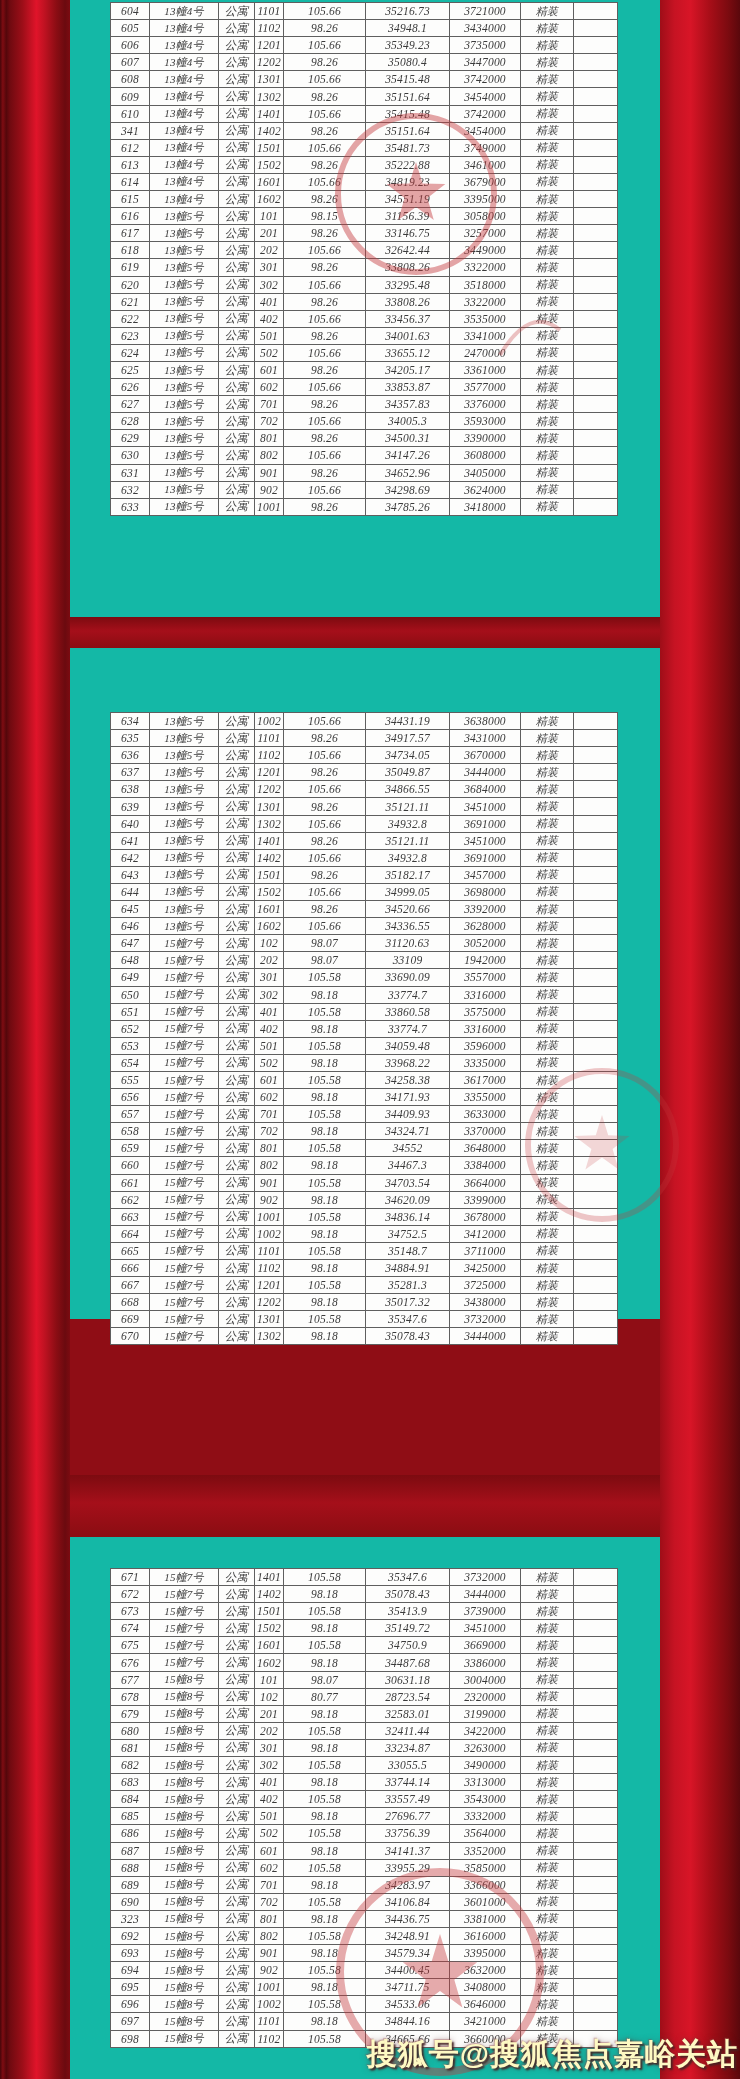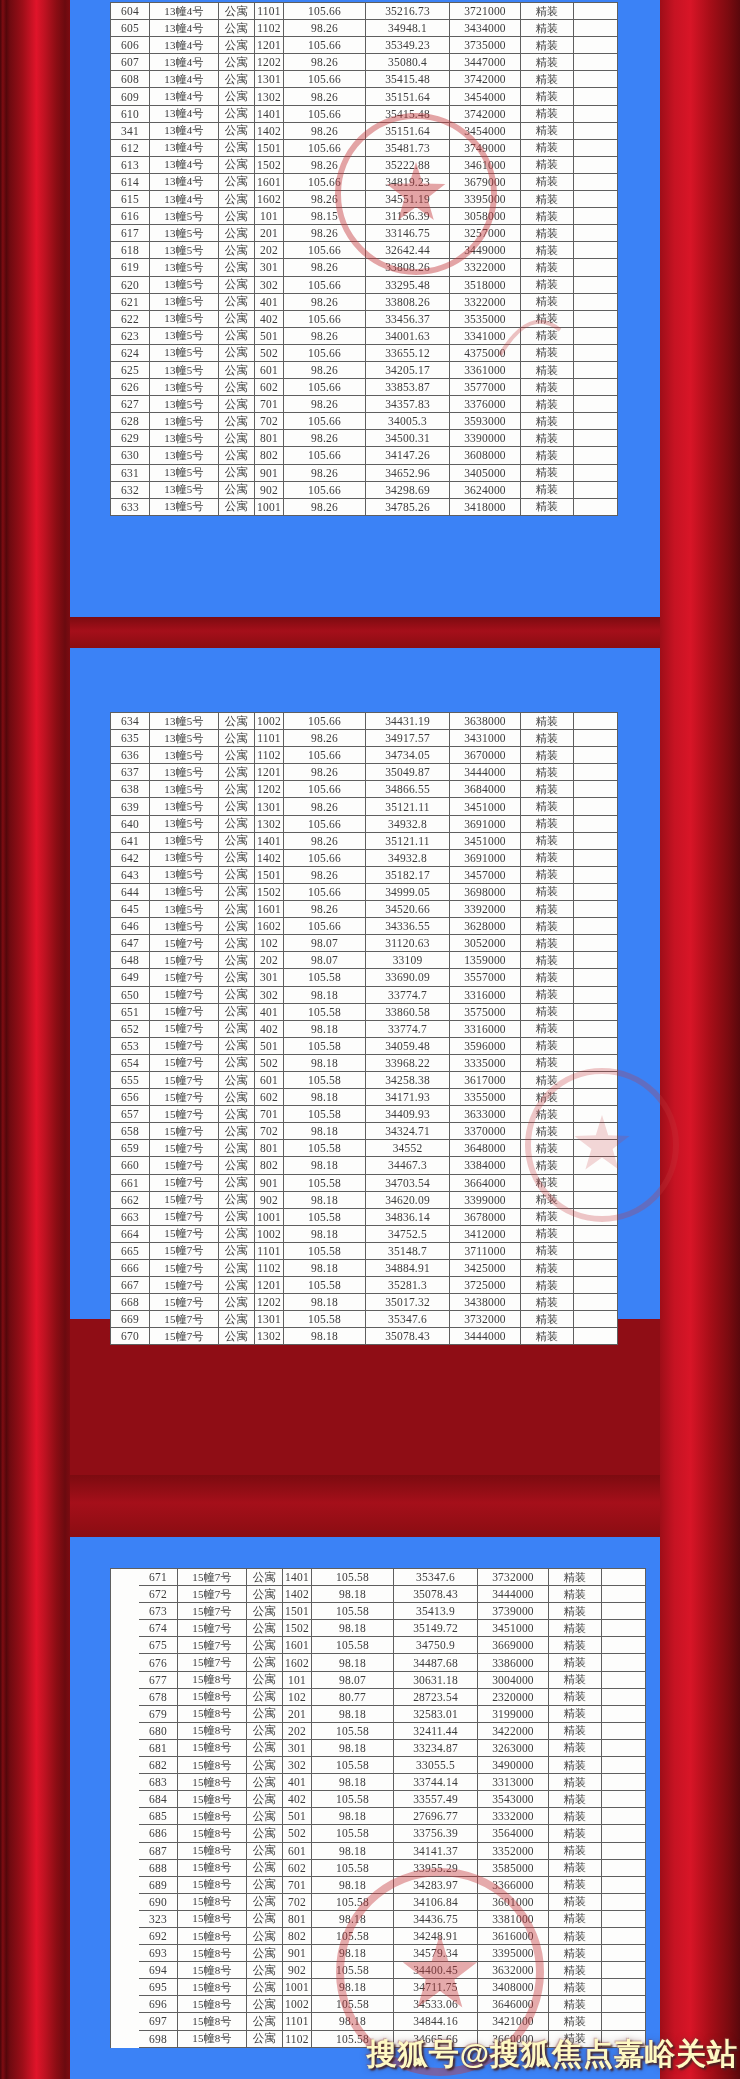--- a/index.html
+++ b/index.html
@@ -18,34 +18,34 @@
     background:linear-gradient(90deg,#9e0e18 0%,#c61323 18%,#d81527 38%,#a80e18 62%,#7c0b10 85%,#5a080c 100%);
   }
   .divider{
     position:absolute;left:70px;width:590px;
     background:linear-gradient(180deg,#7c0b10 0%,#a50f1a 45%,#8a0d12 100%);
   }
   .divider1{top:617px;height:31px;}
   .divider2{top:1475px;height:62px;}
   
   .panel{
-    position:absolute;left:70px;width:590px;background:#3b82f6;
+    position:absolute;left:70px;width:590px;background:#14b8a6;font-style:italic;
   }
   .panel1{top:0;height:617px;}
   .panel2{top:648px;height:671px;}
   .panel3{top:1537px;height:542px;}
   
   .ptable{
     position:absolute;
     border-top:1px solid #5f5f5f;border-left:1px solid #5f5f5f;
     background:#fdfdfc;
   }
   .t1{left:40px;top:2px;}
   .t2{left:40px;top:64px;}
-  .t3{left:40px;top:31px;padding-left:28px;}
+  .t3{left:40px;top:31px;}
   .trow{
     display:grid;
     grid-template-columns:39px 69px 36px 29px 82px 84px 71px 53px 44px;
     height:17.1px;
   }
   .tcell{
     border-right:1px solid #5f5f5f;border-bottom:1px solid #5f5f5f;
     display:flex;align-items:center;justify-content:center;
     font-size:11.5px;color:#3b3b3b;letter-spacing:.2px;
     overflow:hidden;white-space:nowrap;
@@ -293,21 +293,21 @@
         <div class="tcell c7">精装</div>
         <div class="tcell c8"></div>
       </div>
       <div class="trow">
         <div class="tcell c0">624</div>
         <div class="tcell c1">13幢5号</div>
         <div class="tcell c2">公寓</div>
         <div class="tcell c3">502</div>
         <div class="tcell c4">105.66</div>
         <div class="tcell c5">33655.12</div>
-        <div class="tcell c6">4375000</div>
+        <div class="tcell c6">2470000</div>
         <div class="tcell c7">精装</div>
         <div class="tcell c8"></div>
       </div>
       <div class="trow">
         <div class="tcell c0">625</div>
         <div class="tcell c1">13幢5号</div>
         <div class="tcell c2">公寓</div>
         <div class="tcell c3">601</div>
         <div class="tcell c4">98.26</div>
         <div class="tcell c5">34205.17</div>
@@ -569,21 +569,21 @@
         <div class="tcell c7">精装</div>
         <div class="tcell c8"></div>
       </div>
       <div class="trow">
         <div class="tcell c0">648</div>
         <div class="tcell c1">15幢7号</div>
         <div class="tcell c2">公寓</div>
         <div class="tcell c3">202</div>
         <div class="tcell c4">98.07</div>
         <div class="tcell c5">33109</div>
-        <div class="tcell c6">1359000</div>
+        <div class="tcell c6">1942000</div>
         <div class="tcell c7">精装</div>
         <div class="tcell c8"></div>
       </div>
       <div class="trow">
         <div class="tcell c0">649</div>
         <div class="tcell c1">15幢7号</div>
         <div class="tcell c2">公寓</div>
         <div class="tcell c3">301</div>
         <div class="tcell c4">105.58</div>
         <div class="tcell c5">33690.09</div>

